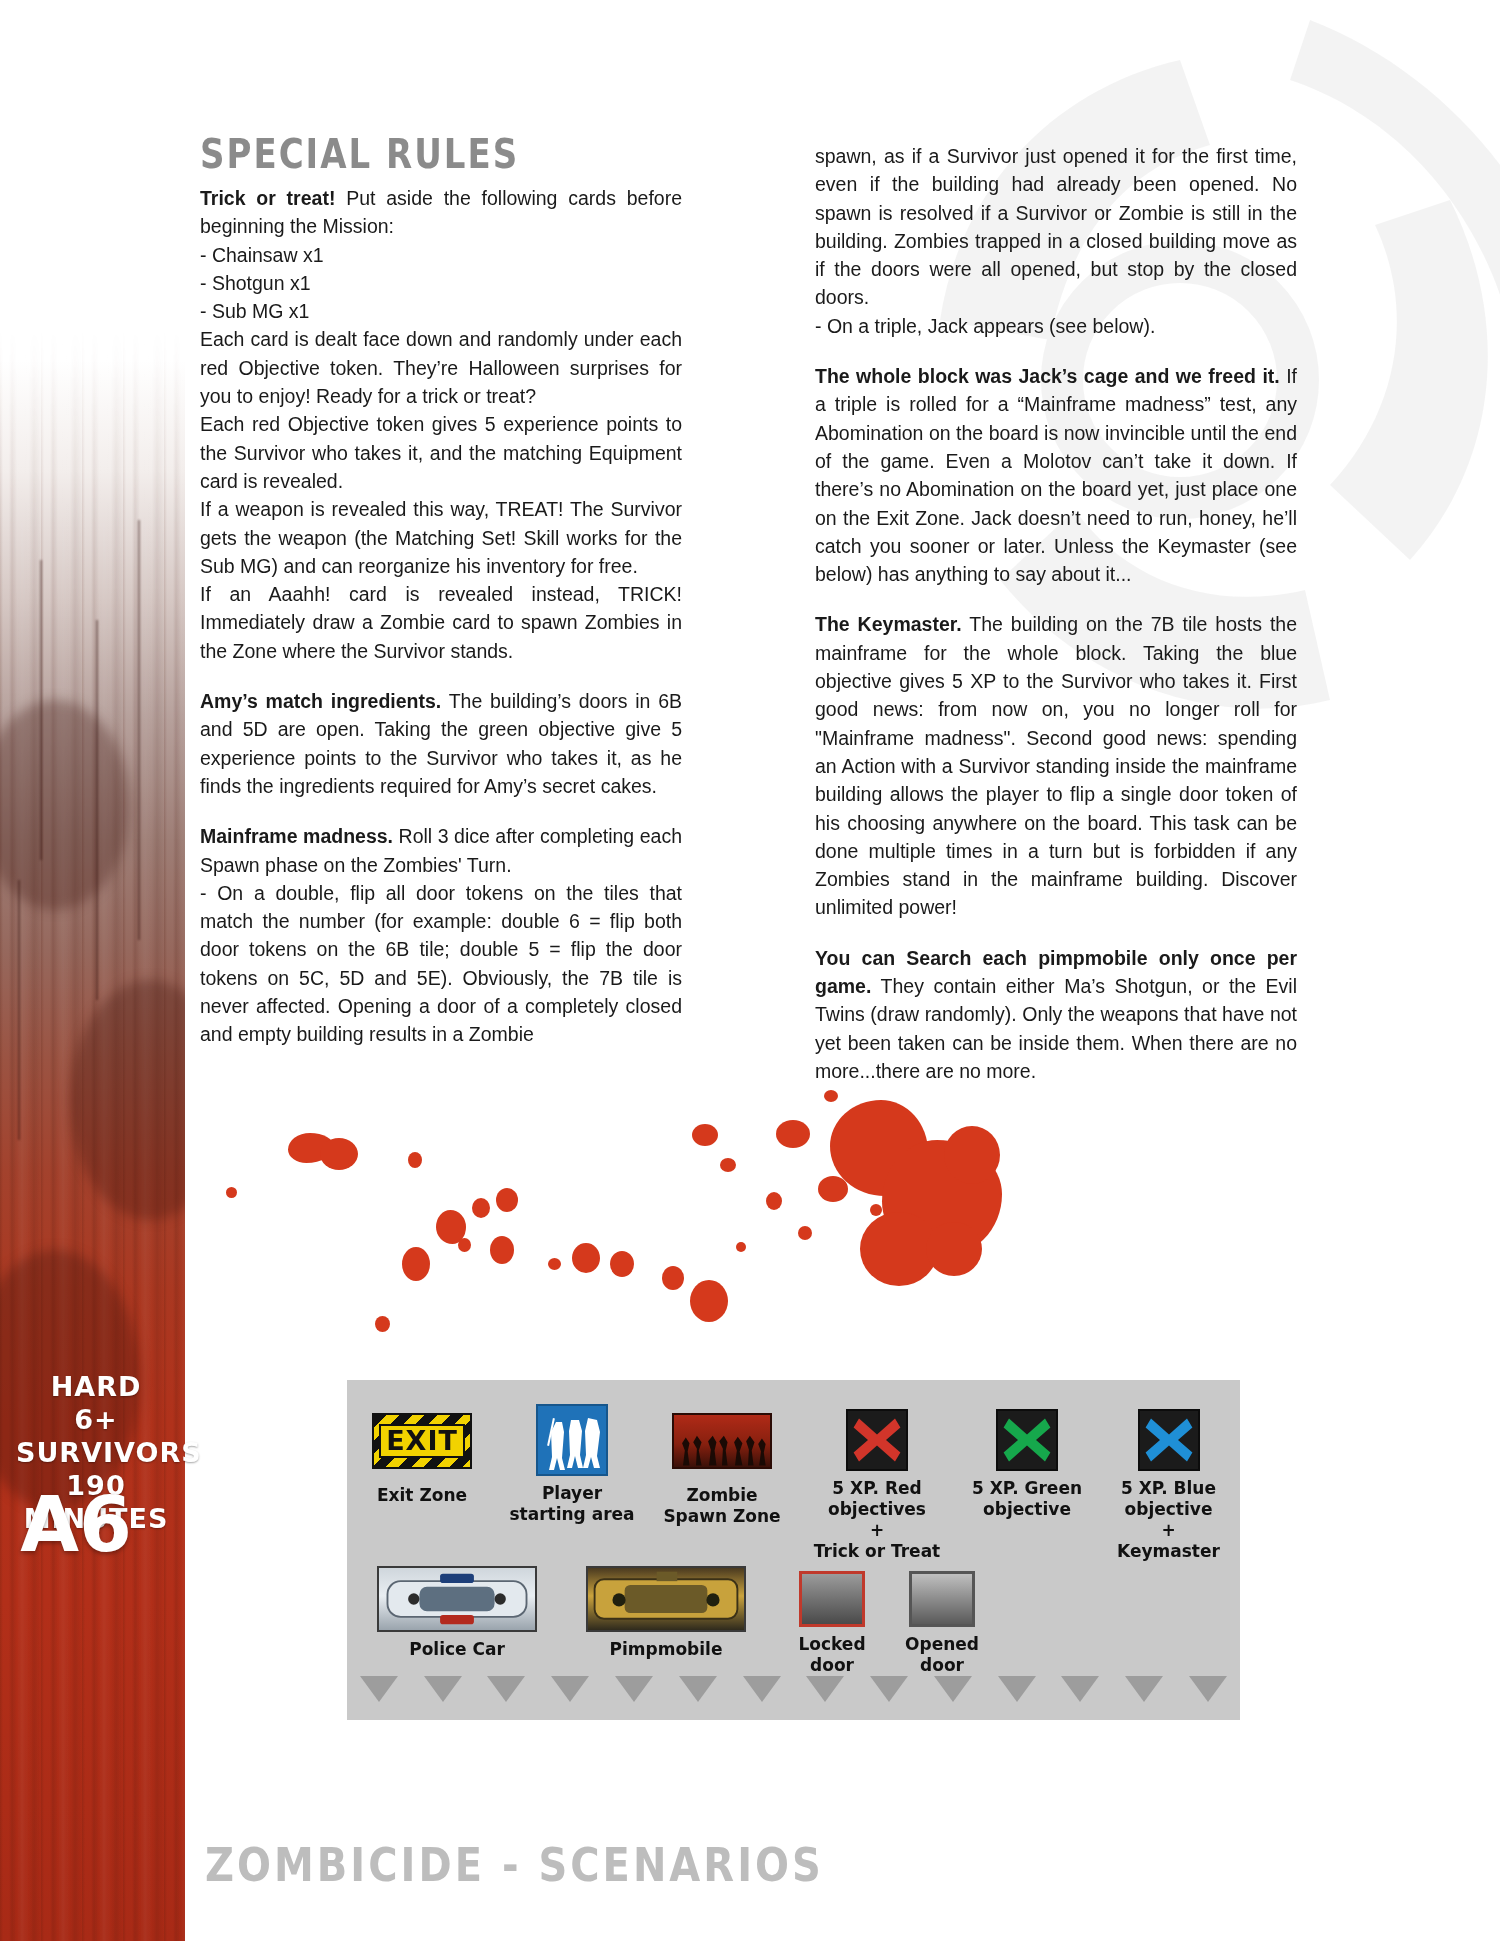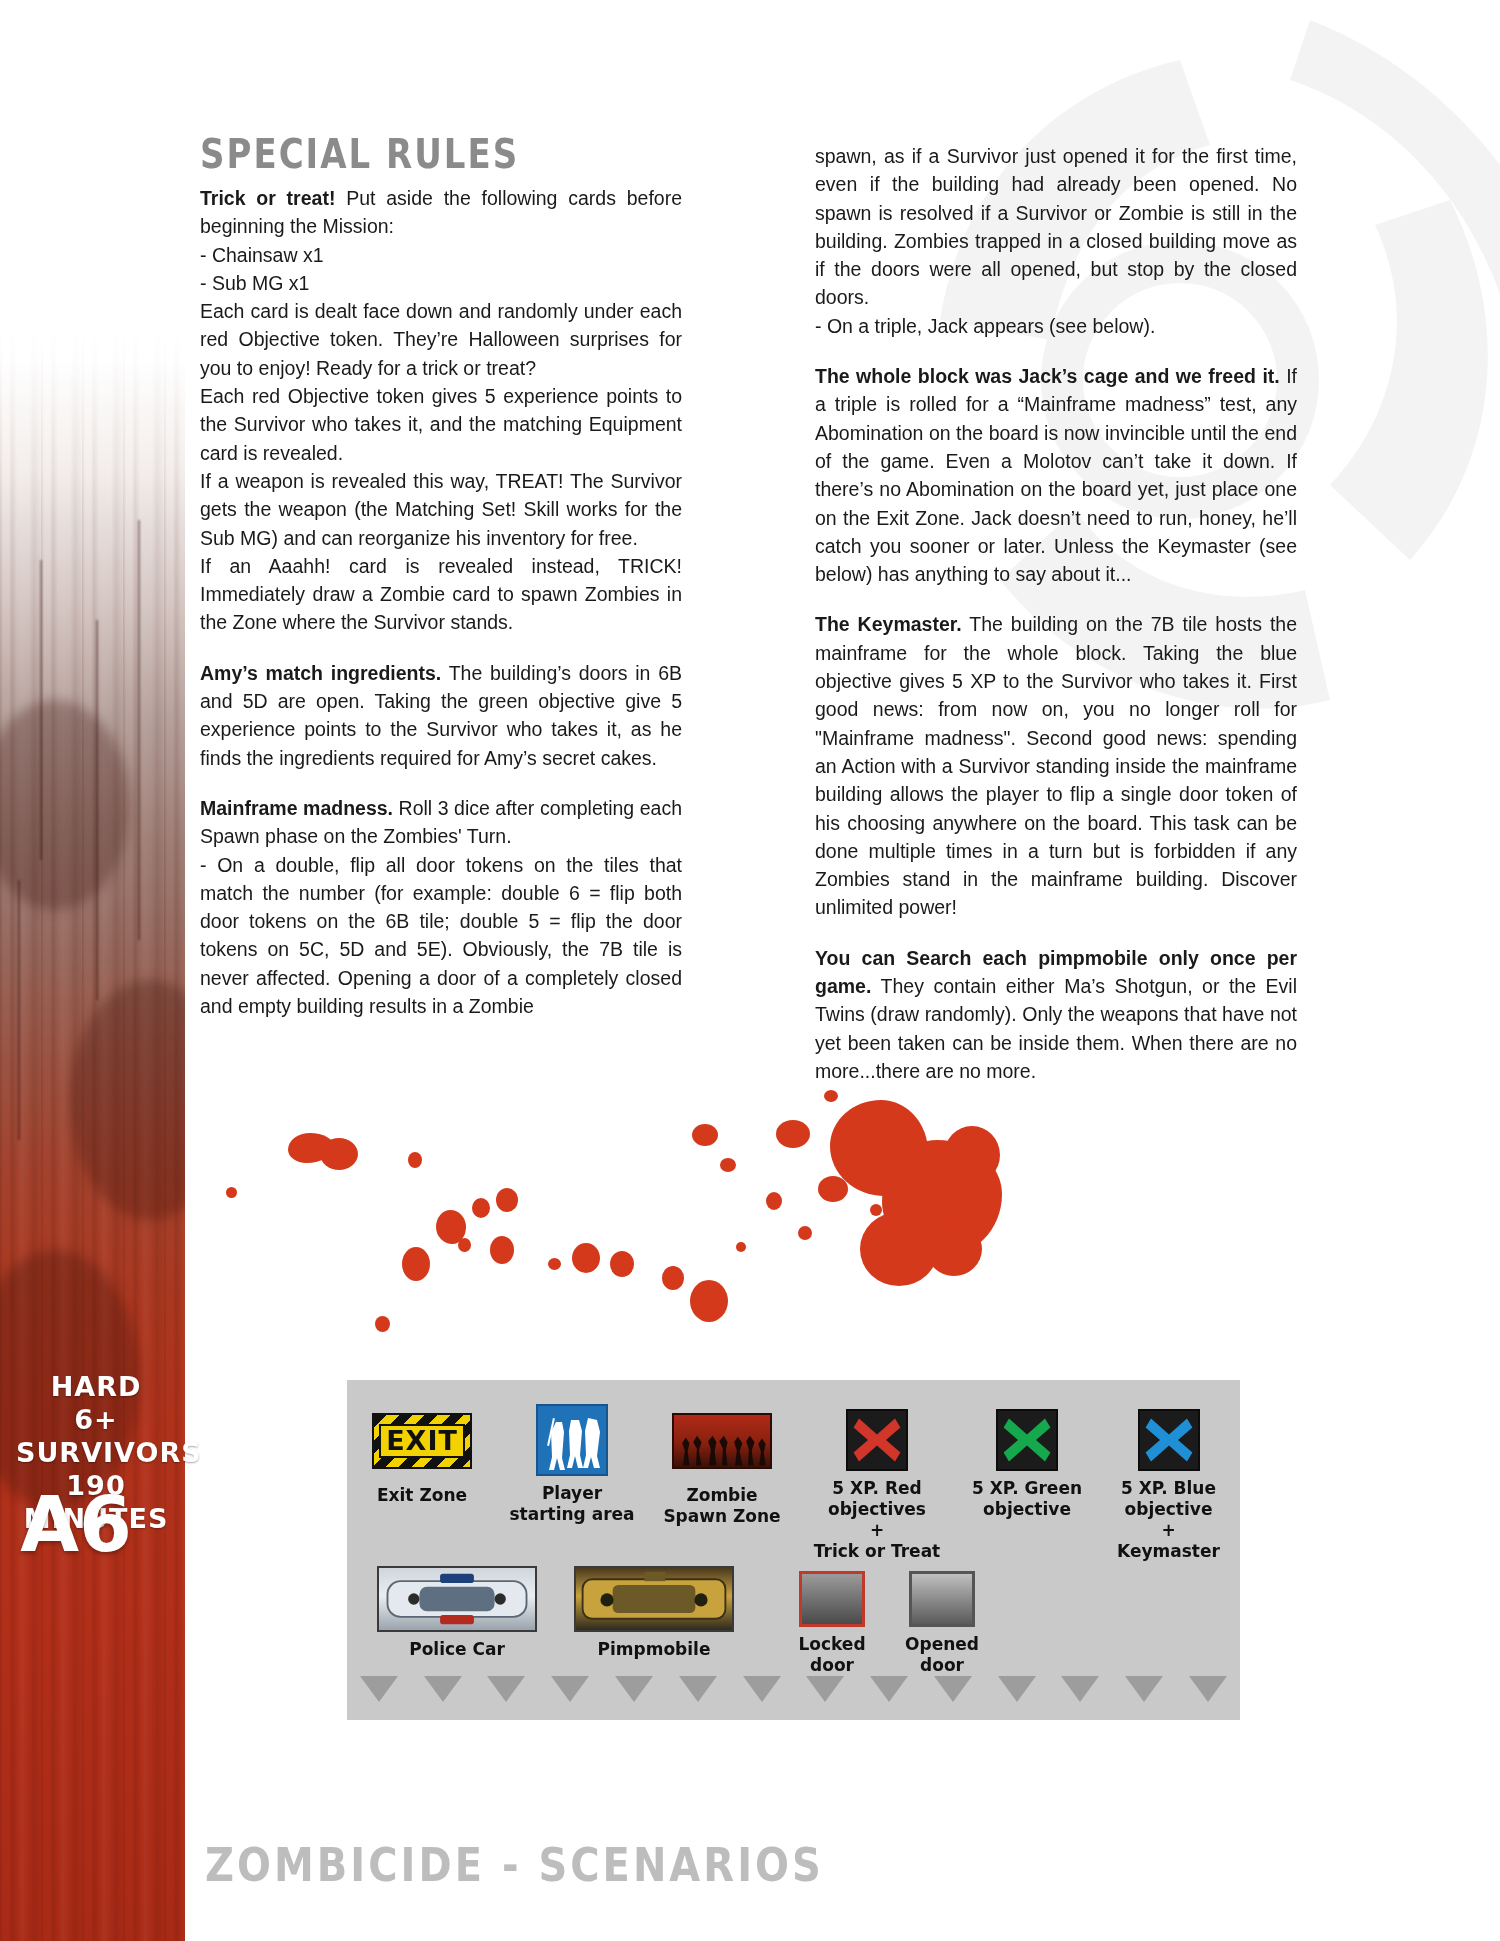--- a/index.html
+++ b/index.html
@@ -232,20 +232,21 @@
 <div id="page-heading">SPECIAL RULES</div>
 
 <div id="col-left" class="column">
 
   <p class="para tight">
     <b>Trick or treat!</b>
     <span>Put aside the following cards before beginning the Mission:</span>
   </p>
   <div class="lines">
     <div>- Chainsaw x1</div>
+    <div>- Shotgun x1</div>
     <div>- Sub MG x1</div>
   </div>
   <p class="para tight">Each card is dealt face down and randomly under each red Objective token. They’re Halloween surprises for you to enjoy! Ready for a trick or treat?</p>
   <p class="para tight">Each red Objective token gives 5 experience points to the Survivor who takes it, and the matching Equipment card is revealed.</p>
   <p class="para tight">If a weapon is revealed this way, TREAT! The Survivor gets the weapon (the Matching Set! Skill works for the Sub MG) and can reorganize his inventory for free.</p>
   <p class="para">If an Aaahh! card is revealed instead, TRICK! Immediately draw a Zombie card to spawn Zombies in the Zone where the Survivor stands.</p>
 
   <p class="para">
     <b>Amy’s match ingredients.</b>
     <span>The building’s doors in 6B and 5D are open. Taking the green objective give 5 experience points to the Survivor who takes it, as he finds the ingredients required for Amy’s secret cakes.</span>
@@ -405,21 +406,21 @@
           <rect x="40" y="20" width="80" height="26" rx="8" fill="#5d6f80"></rect>
           <rect x="62" y="6" width="36" height="10" rx="3" fill="#1d3f7a"></rect>
           <rect x="62" y="50" width="36" height="10" rx="3" fill="#b32a1e"></rect>
           <circle cx="34" cy="33" r="6" fill="#2b2b2b"></circle>
           <circle cx="126" cy="33" r="6" fill="#2b2b2b"></circle>
         </svg>
       </div>
       <div class="legend-caption">Police Car</div>
     </div>
 
-    <div class="legend-item" style="position:absolute; left:212px; top:0; width:190px;">
+    <div class="legend-item" style="position:absolute; left:224px; top:0; width:190px;">
       <div class="car-tile pimp">
         <svg viewBox="0 0 160 66" width="156" height="62">
           <rect x="4" y="12" width="152" height="42" rx="10" fill="#c8a23c" stroke="#3b3117" stroke-width="2"></rect>
           <rect x="36" y="18" width="88" height="30" rx="6" fill="#6b5a28"></rect>
           <rect x="70" y="4" width="22" height="10" fill="#6b5a28"></rect>
           <circle cx="30" cy="34" r="7" fill="#20200f"></circle>
           <circle cx="130" cy="34" r="7" fill="#20200f"></circle>
         </svg>
       </div>
       <div class="legend-caption">Pimpmobile</div>

